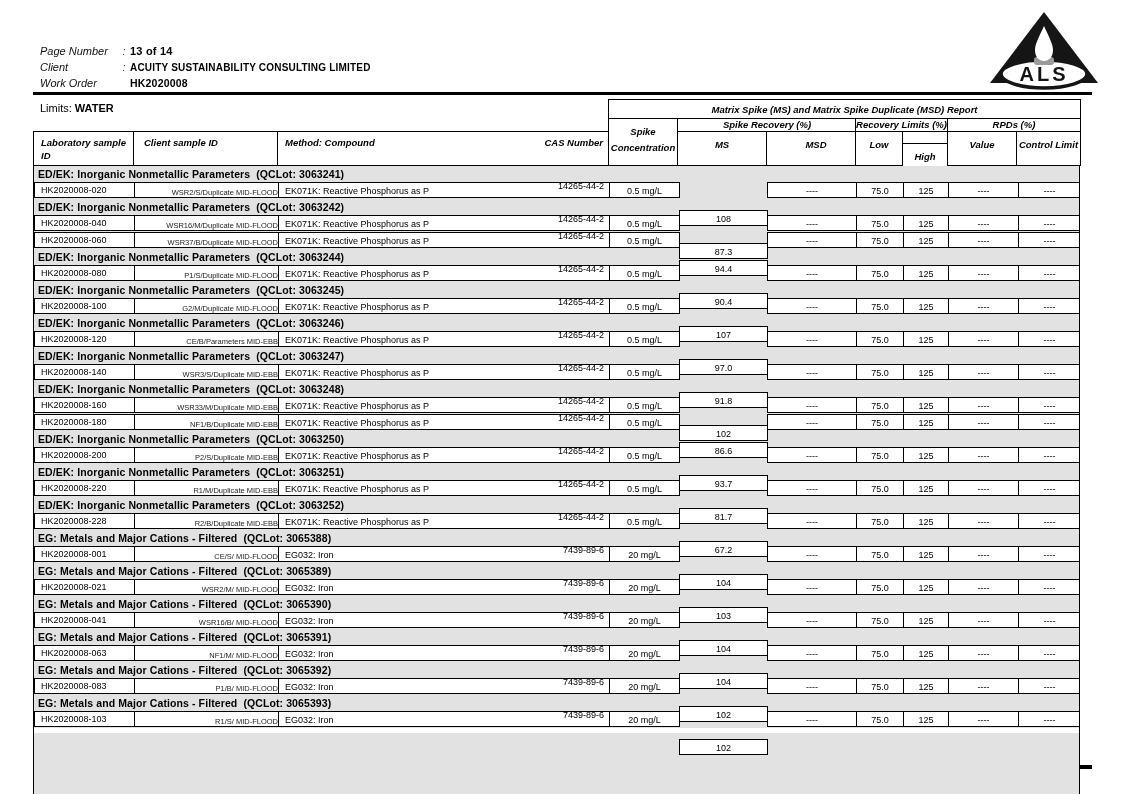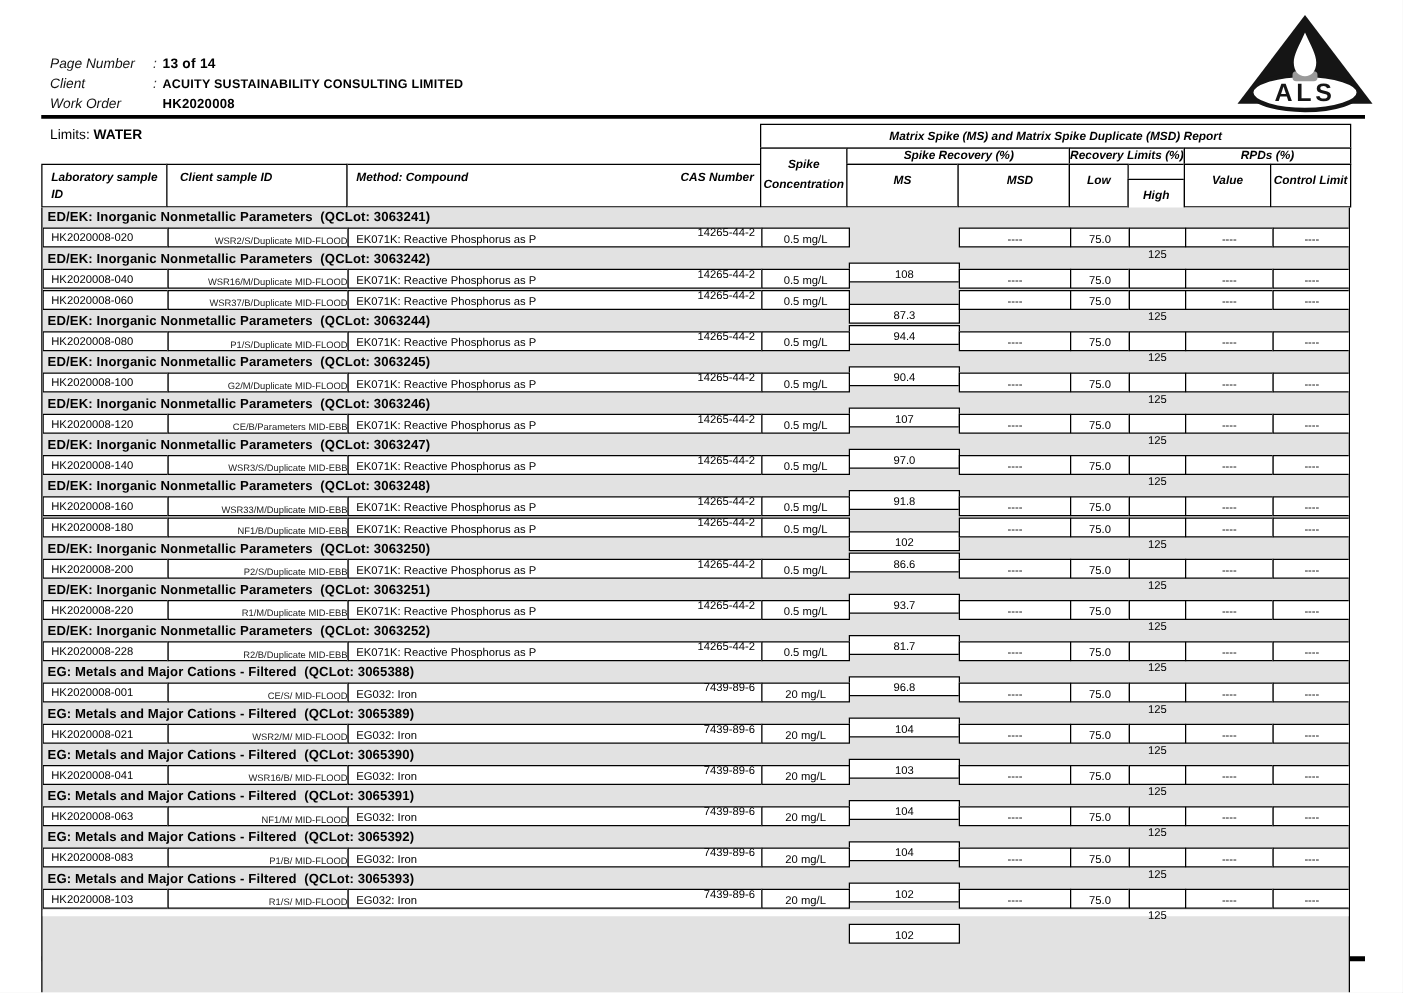--- a/index.html
+++ b/index.html
@@ -57,21 +57,21 @@
         font-size:9px;line-height:13px;text-align:center;white-space:nowrap;overflow:visible;}
   .c-lab{left:0;width:101px;text-align:left;padding:1px 0 0 6px;}
   .c-client{left:100px;width:145px;text-align:right;padding:3px 0 0 12px;font-size:7.5px;color:#222;}
   .c-method{left:244px;width:332px;text-align:right;}
   .c-method .method-name{position:absolute;left:6px;top:2px;}
   .c-method .cas-number{position:absolute;right:5px;top:-3px;}
   .c-conc{left:575px;width:71px;padding-top:2px;}
   .c-ms{left:645px;width:89px;padding-top:2px;margin-top:28px;}
   .c-msd{left:733px;width:90px;padding-top:2px;}
   .c-low{left:822px;width:48px;padding-top:2px;}
-  .c-high{left:869px;width:46px;padding-top:14px;}
+  .c-high{left:869px;width:46px;padding-top:2px;}
   .c-val{left:914px;width:71px;padding-top:2px;}
   .c-cl{left:984px;width:63px;padding-top:2px;}
   .filler{height:5px;background:#fff;}
 </style>
 </head>
 <body>
 
 <div class="page">
 
   <div class="ph-row" id="ph1">
@@ -303,21 +303,21 @@
       </div>
       <div class="group-row"><span>ED/EK: Inorganic Nonmetallic Parameters &nbsp;(QCLot: 3063252)</span></div>
       <div class="data-row">
         <div class="cell c-lab">HK2020008-228</div>
         <div class="cell c-client">R2/B/Duplicate MID-EBB</div>
         <div class="cell c-method">
           <span class="method-name">EK071K: Reactive Phosphorus as P</span>
           <span class="cas-number">14265-44-2</span>
         </div>
         <div class="cell c-conc">0.5 mg/L</div>
-        <div class="cell c-ms">96.8</div>
+        <div class="cell c-ms">67.2</div>
         <div class="cell c-msd">----</div>
         <div class="cell c-low">75.0</div>
         <div class="cell c-high">125</div>
         <div class="cell c-val">----</div>
         <div class="cell c-cl">----</div>
       </div>
       <div class="group-row"><span>EG: Metals and Major Cations - Filtered &nbsp;(QCLot: 3065388)</span></div>
       <div class="data-row">
         <div class="cell c-lab">HK2020008-001</div>
         <div class="cell c-client">CE/S/ MID-FLOOD</div>

